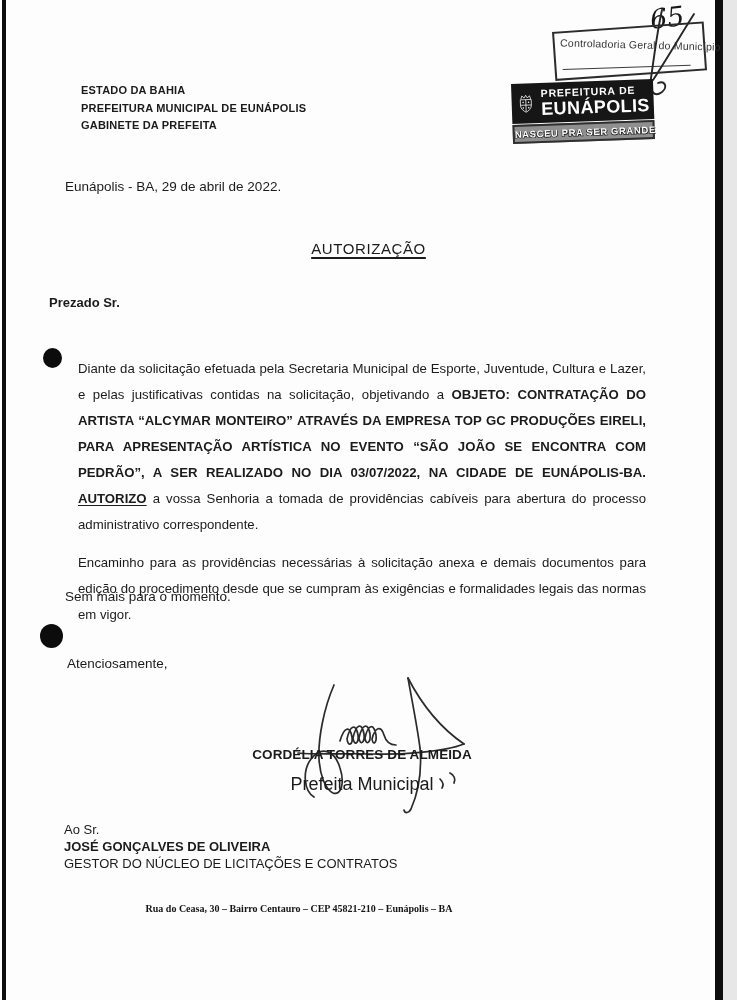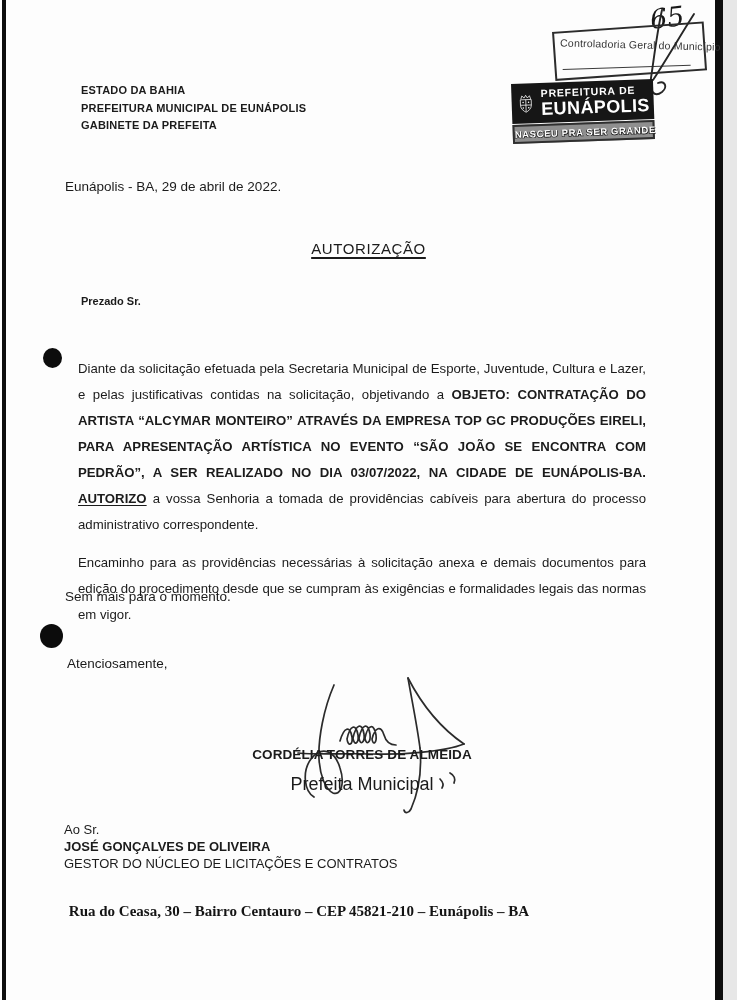--- a/index.html
+++ b/index.html
@@ -53,40 +53,40 @@
   }
   
   .letterhead{position:absolute;left:81px;top:82px;font-weight:700;font-size:11px;line-height:17.5px;letter-spacing:0.2px;}
   
   .date-line{position:absolute;left:65px;top:179px;font-size:13.5px;}
   .doc-title{
     position:absolute;left:0;top:240px;width:737px;text-align:center;
     font-size:15px;font-weight:400;letter-spacing:0.6px;
     text-decoration:underline;text-underline-offset:3px;text-decoration-thickness:1.5px;
   }
-  .salutation{position:absolute;left:81px;top:295px;font-size:11px;font-weight:700;}
+  .salutation{position:absolute;left:49px;top:295px;font-size:13px;font-weight:700;}
   .body-text{
     position:absolute;left:66px;top:344px;width:592px;
     font-size:13.2px;line-height:26px;text-align:justify;
   }
   .body-text p{margin:12px;}
   .closing-line{position:absolute;left:65px;top:589px;font-size:13.5px;}
   .regards-line{position:absolute;left:67px;top:656px;font-size:13.5px;}
   
   .signature-svg{position:absolute;left:278px;top:663px;}
   .signer{position:absolute;left:242px;top:747px;width:240px;text-align:center;}
   .signer-name{font-size:13.5px;font-weight:700;letter-spacing:0.1px;}
   .signer-role{font-size:18px;margin-top:12px;}
   
   .addressee{position:absolute;left:64px;top:821px;font-size:13px;line-height:17px;}
   .addressee .bold{font-weight:700;}
   
   .footer-address{
     position:absolute;left:0;top:903px;width:598px;text-align:center;
-    font-family:"Liberation Serif",serif;font-weight:700;font-size:15px;color:#141414;
+    font-family:"Liberation Serif",serif;font-weight:700;font-size:10px;color:#141414;
   }
 </style>
 </head>
 <body>
 
 <div class="sheet">
 
   <div class="left-border"></div>
   <div class="right-black"></div>
   <div class="right-gray"></div>

